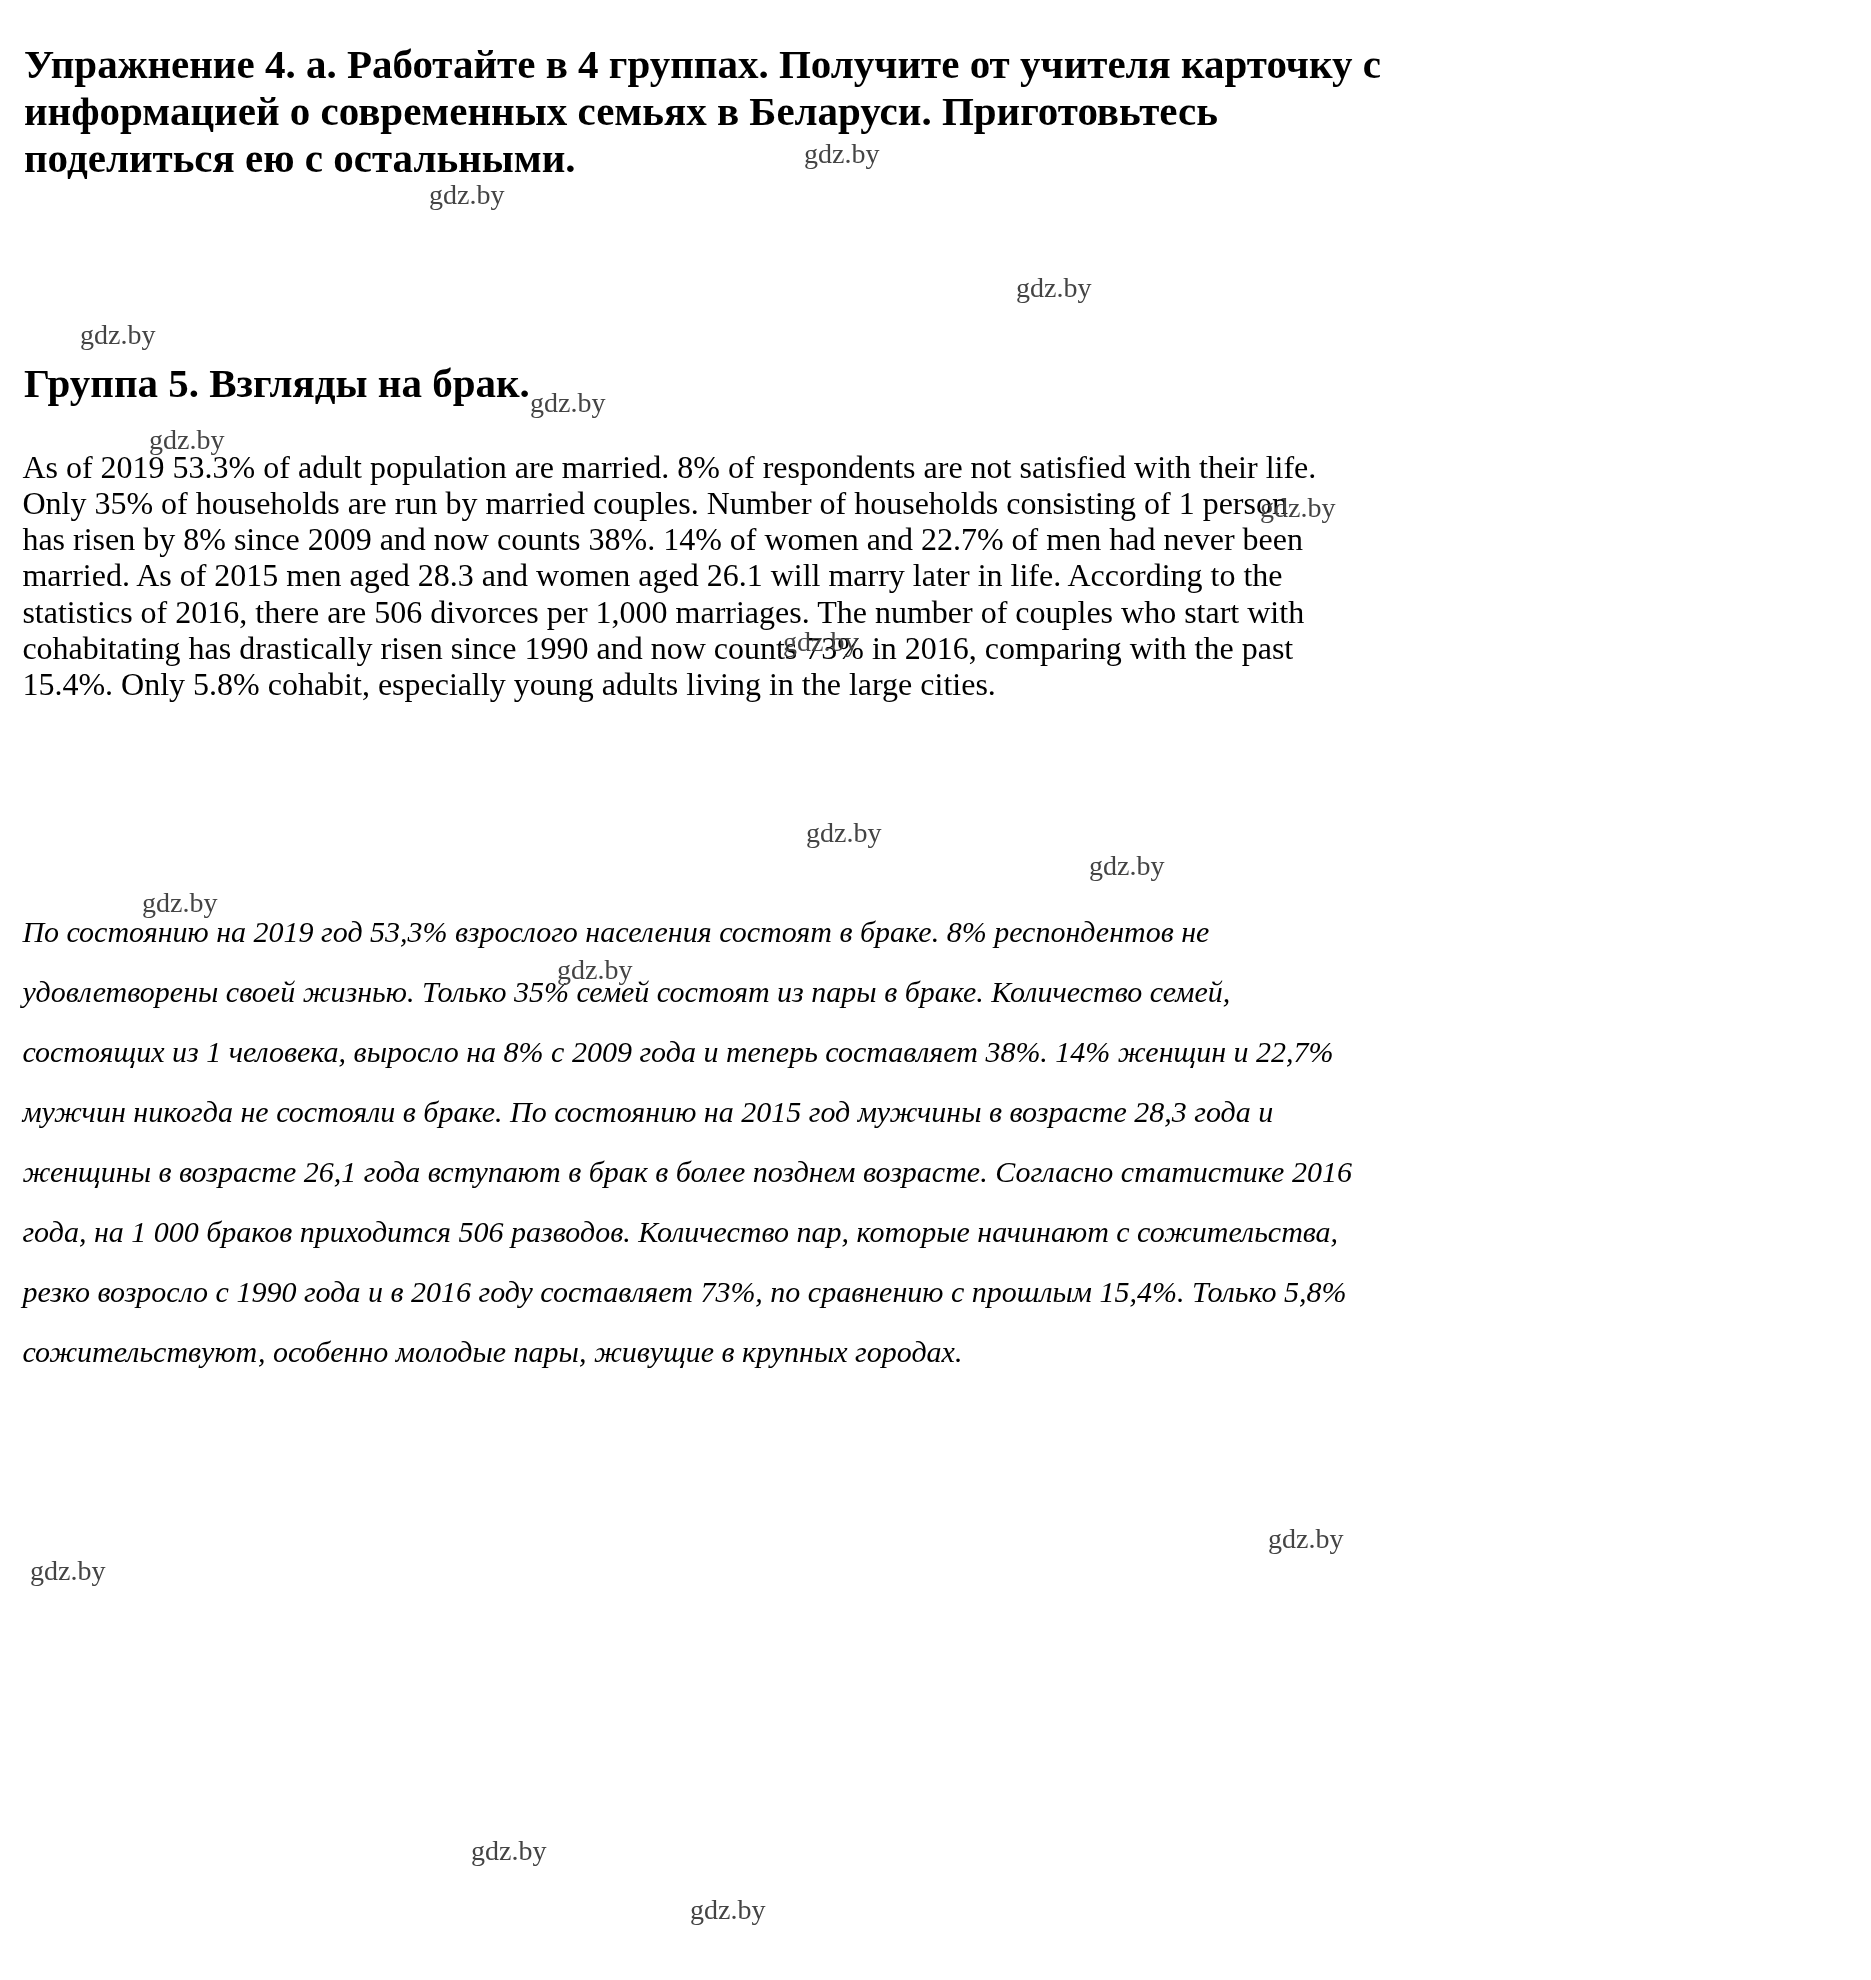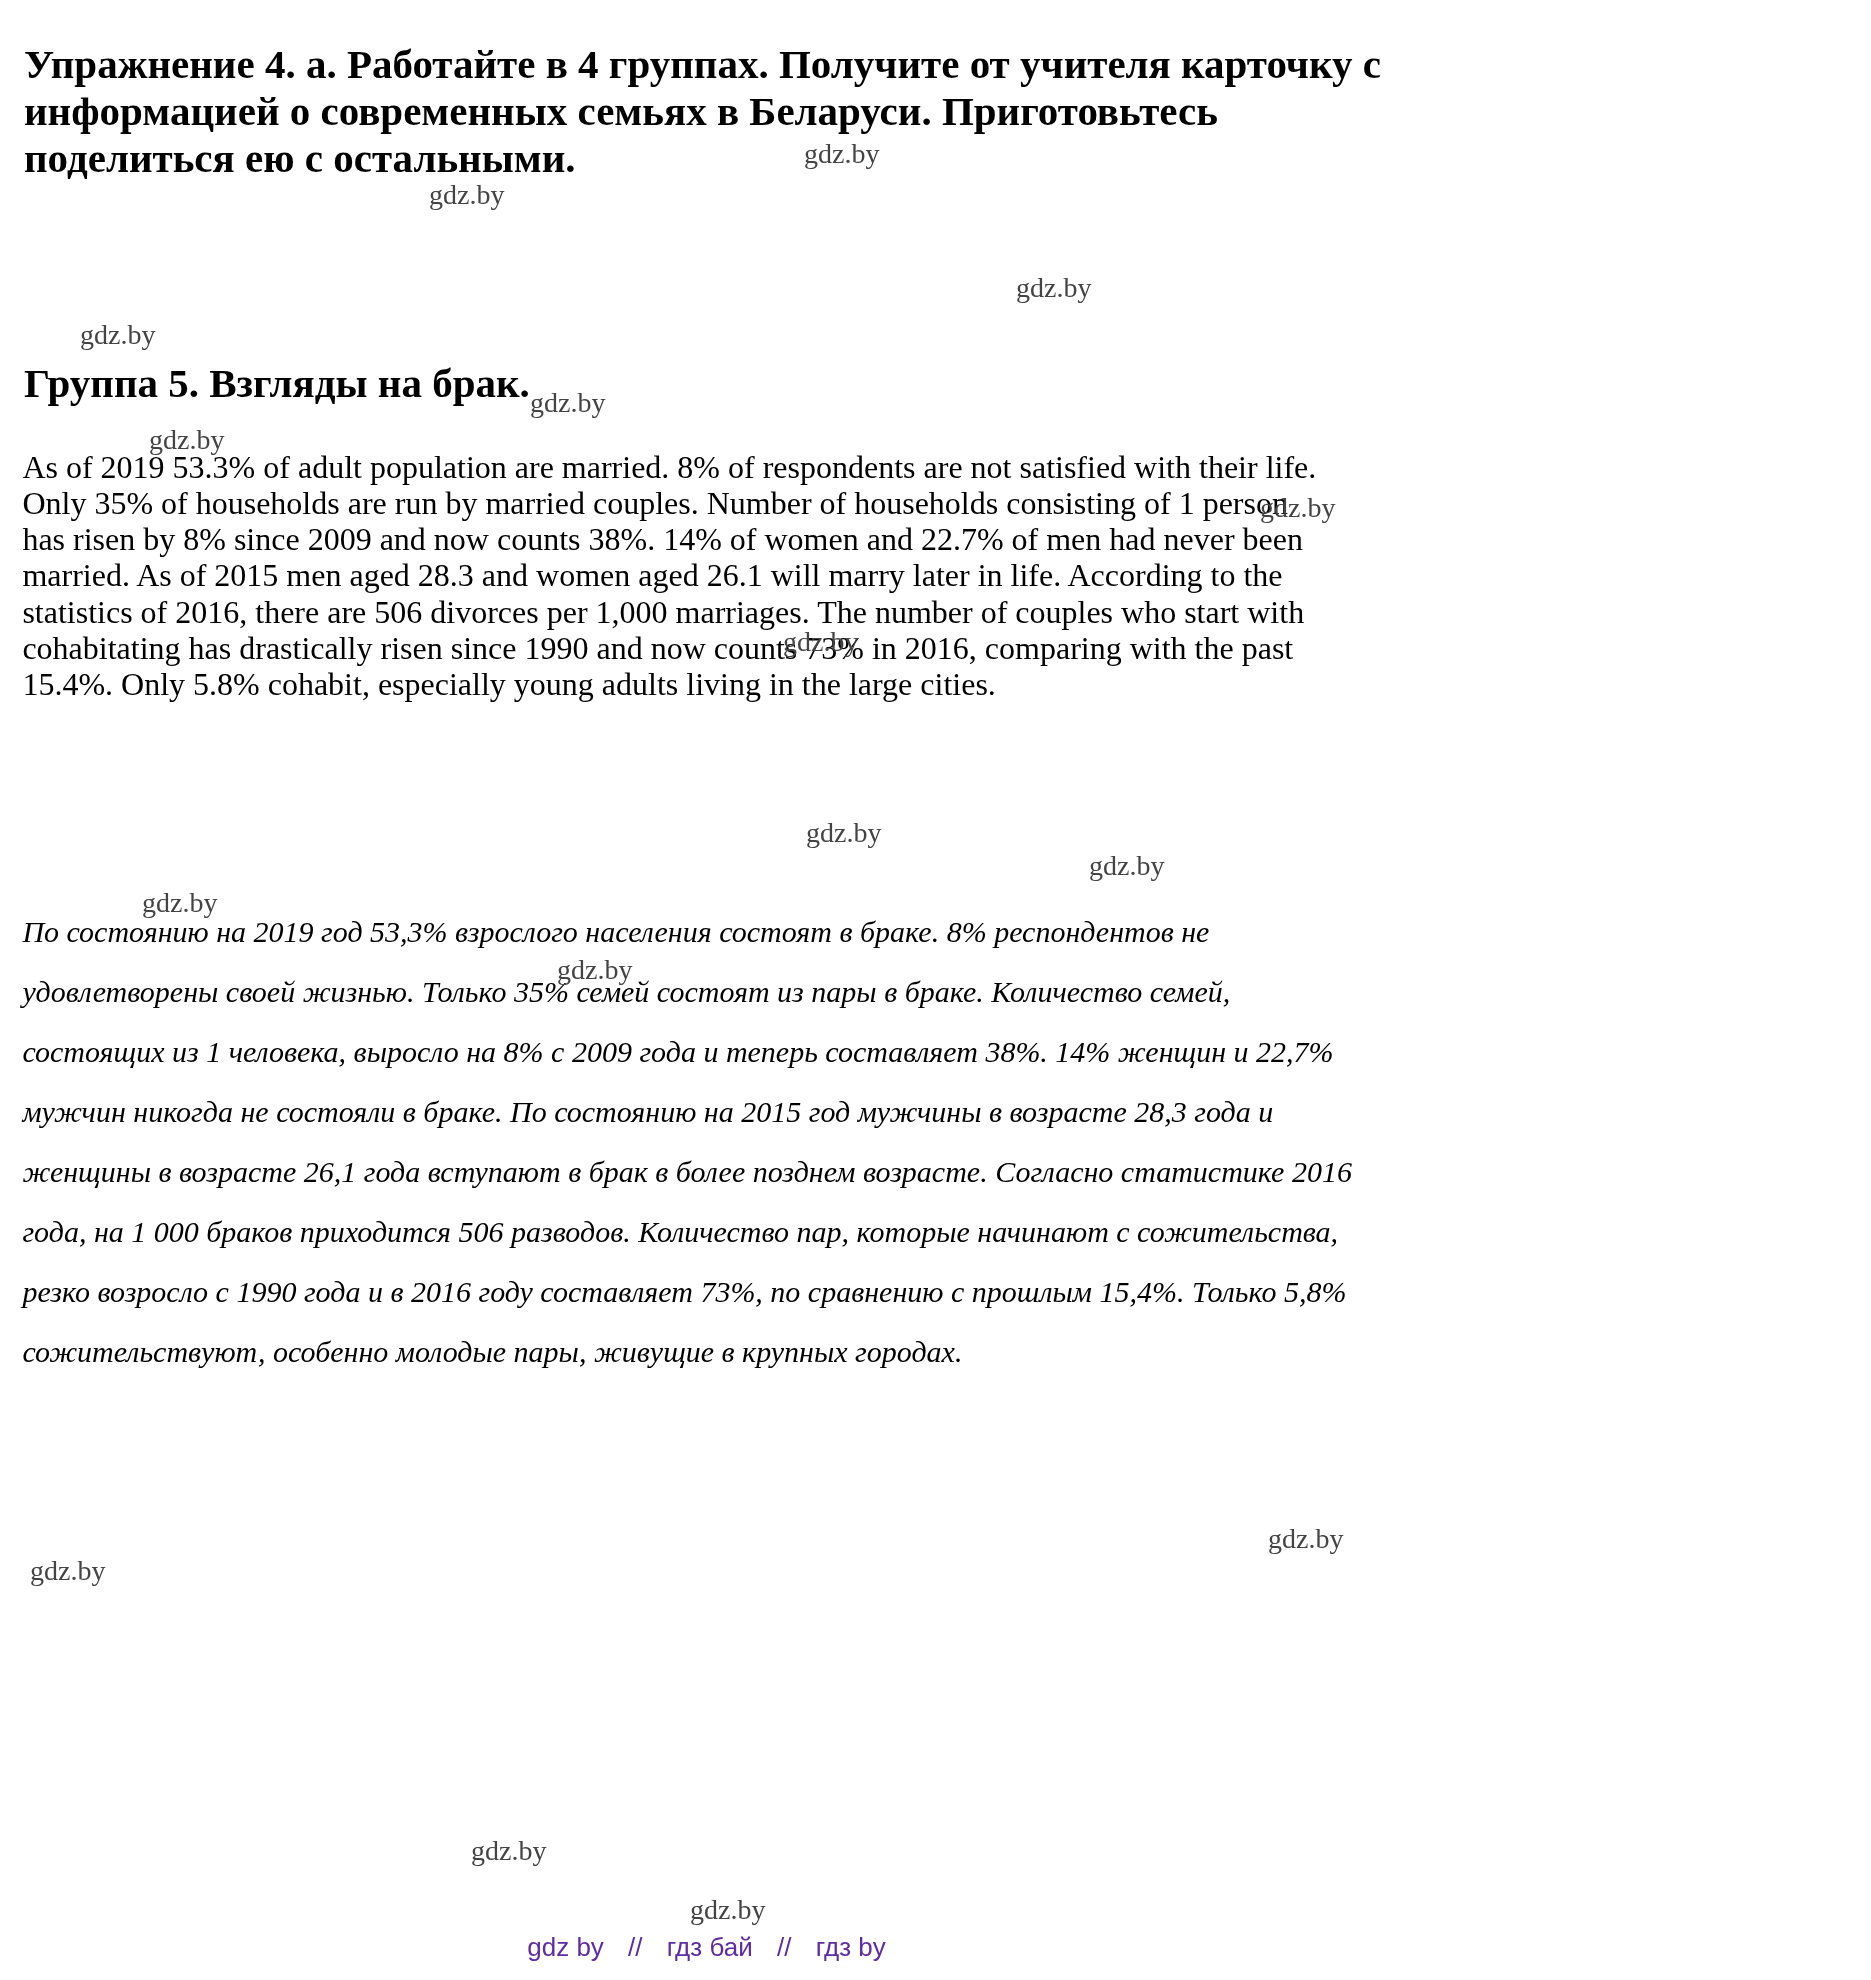--- a/index.html
+++ b/index.html
@@ -86,22 +86,15 @@
   <span class="wm" style="left:783px;  top:626px">gdz.by</span>
   <span class="wm" style="left:806px;  top:817px">gdz.by</span>
   <span class="wm" style="left:1089px; top:850px">gdz.by</span>
   <span class="wm" style="left:142px;  top:887px">gdz.by</span>
   <span class="wm" style="left:557px;  top:954px">gdz.by</span>
   <span class="wm" style="left:1268px; top:1523px">gdz.by</span>
   <span class="wm" style="left:30px;   top:1555px">gdz.by</span>
   <span class="wm" style="left:471px;  top:1835px">gdz.by</span>
   <span class="wm" style="left:690px;  top:1894px">gdz.by</span>
 
-  <div class="footer">
-    <a>gdz by</a>
-    <span class="sep">//</span>
-    <a>гдз бай</a>
-    <span class="sep">//</span>
-    <a>гдз by</a>
-  </div>
 
 </div>
 
 
 </body></html>

